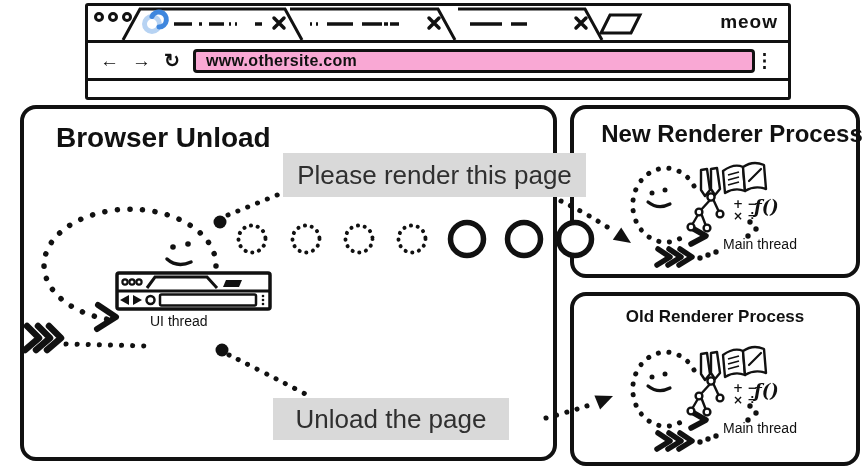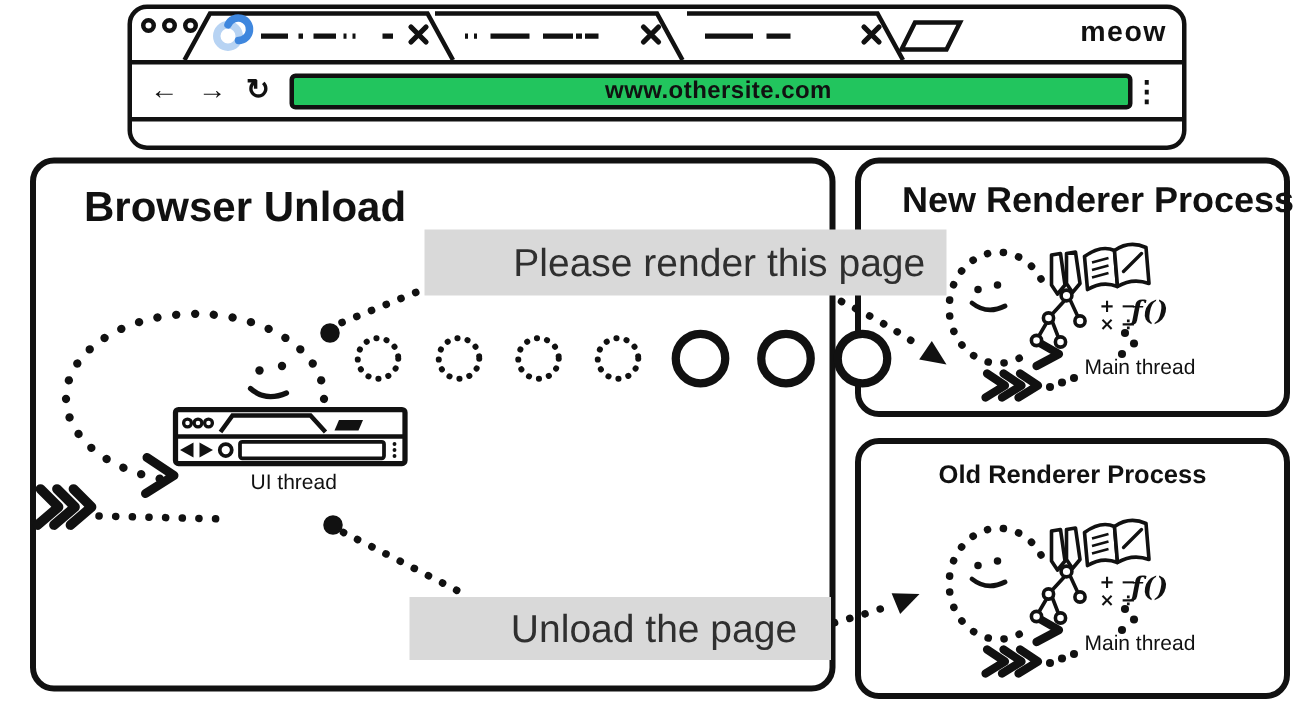--- a/index.html
+++ b/index.html
@@ -1,49 +1,49 @@
 <!DOCTYPE html>
 <html style="--ink: #111111; --label-bg: #d9d9d9; --label-text: #2f2f2f; --spinner-blue: #3f87de; --spinner-blue-light: #b7d3f3;"><head>
 <meta charset="utf-8">
 <style>
   html,body{margin:0;padding:0;}
   body{width:865px;height:470px;position:relative;overflow:hidden;background:#fff;
        font-family:"Liberation Sans", sans-serif;color:var(--ink,#111);}
   .abs{position:absolute;}
   
   .bwin{left:85px;top:3px;width:706px;height:97px;border:3px solid var(--ink,#111);
-        border-radius:13px;background:#fff;box-sizing:border-box;z-index:1;}
+        border-radius:3px;background:#fff;box-sizing:border-box;z-index:1;}
   .tabstrip{position:relative;height:34px;border-bottom:3px solid var(--ink,#111);}
   .lights{position:absolute;left:6px;top:6px;display:flex;gap:4px;}
   .light{width:10px;height:10px;border:3px solid var(--ink,#111);border-radius:50%;box-sizing:border-box;}
   .brand{position:absolute;right:10px;top:5px;font-size:19px;font-weight:700;letter-spacing:1px;}
   .addr{position:relative;height:35px;border-bottom:3px solid var(--ink,#111);
         display:flex;align-items:center;padding-left:12px;box-sizing:content-box;}
   .navic{font-size:19px;font-weight:900;margin-right:13px;line-height:1;}
   .urlbox{width:644px;height:24px;border:3px solid var(--ink,#111);border-radius:4px;
-          background:#22c55e;display:flex;align-items:center;box-sizing:border-box;justify-content:center;}
+          background:#f9a8d4;display:flex;align-items:center;box-sizing:border-box;}
   .urltext{font-size:16px;font-weight:700;padding-left:10px;letter-spacing:.3px;}
   .menu{margin-left:auto;margin-right:14px;font-size:19px;font-weight:900;}
   
   .pbox{border:4px solid var(--ink,#111);border-radius:16px;background:#fff;box-sizing:border-box;z-index:1;}
   .browser-process{left:20px;top:105px;width:537px;height:356px;}
   .new-renderer{left:570px;top:105px;width:290px;height:173px;}
   .old-renderer{left:570px;top:292px;width:290px;height:174px;}
   .ptitle{font-weight:700;z-index:2;}
   .bp-title{left:56px;top:122px;font-size:28px;}
   .nr-title{left:570px;top:120px;width:324px;text-align:center;font-size:24px;}
   .or-title{left:570px;top:307px;width:290px;text-align:center;font-size:17px;}
   
   .msg{background:var(--label-bg,#d9d9d9);color:var(--label-text,#2f2f2f);font-size:26px;
-       display:flex;align-items:center;justify-content:center;z-index:6;padding-left:45px;}
+       display:flex;align-items:center;justify-content:center;z-index:6;}
   .msg-render{left:283px;top:153px;width:303px;height:44px;}
   .msg-unload{left:273px;top:398px;width:236px;height:42px;}
   
   .thread{font-size:14px;font-weight:400;z-index:6;}
-  .ui-thread{left:150px;top:313px;margin-left:17px;}
+  .ui-thread{left:150px;top:313px;}
   .main-thread-new{left:723px;top:236px;}
   .main-thread-old{left:723px;top:420px;}
   
   .overlay{left:0;top:0;z-index:5;pointer-events:none;}
   svg text.mathtxt{font-family:"DejaVu Sans", sans-serif;font-weight:700;font-size:12px;fill:#111;}
   svg text.fntxt{font-family:"DejaVu Serif", serif;font-style:italic;font-weight:700;font-size:18px;fill:#111;}
 </style>
 </head>
 <body>
 

